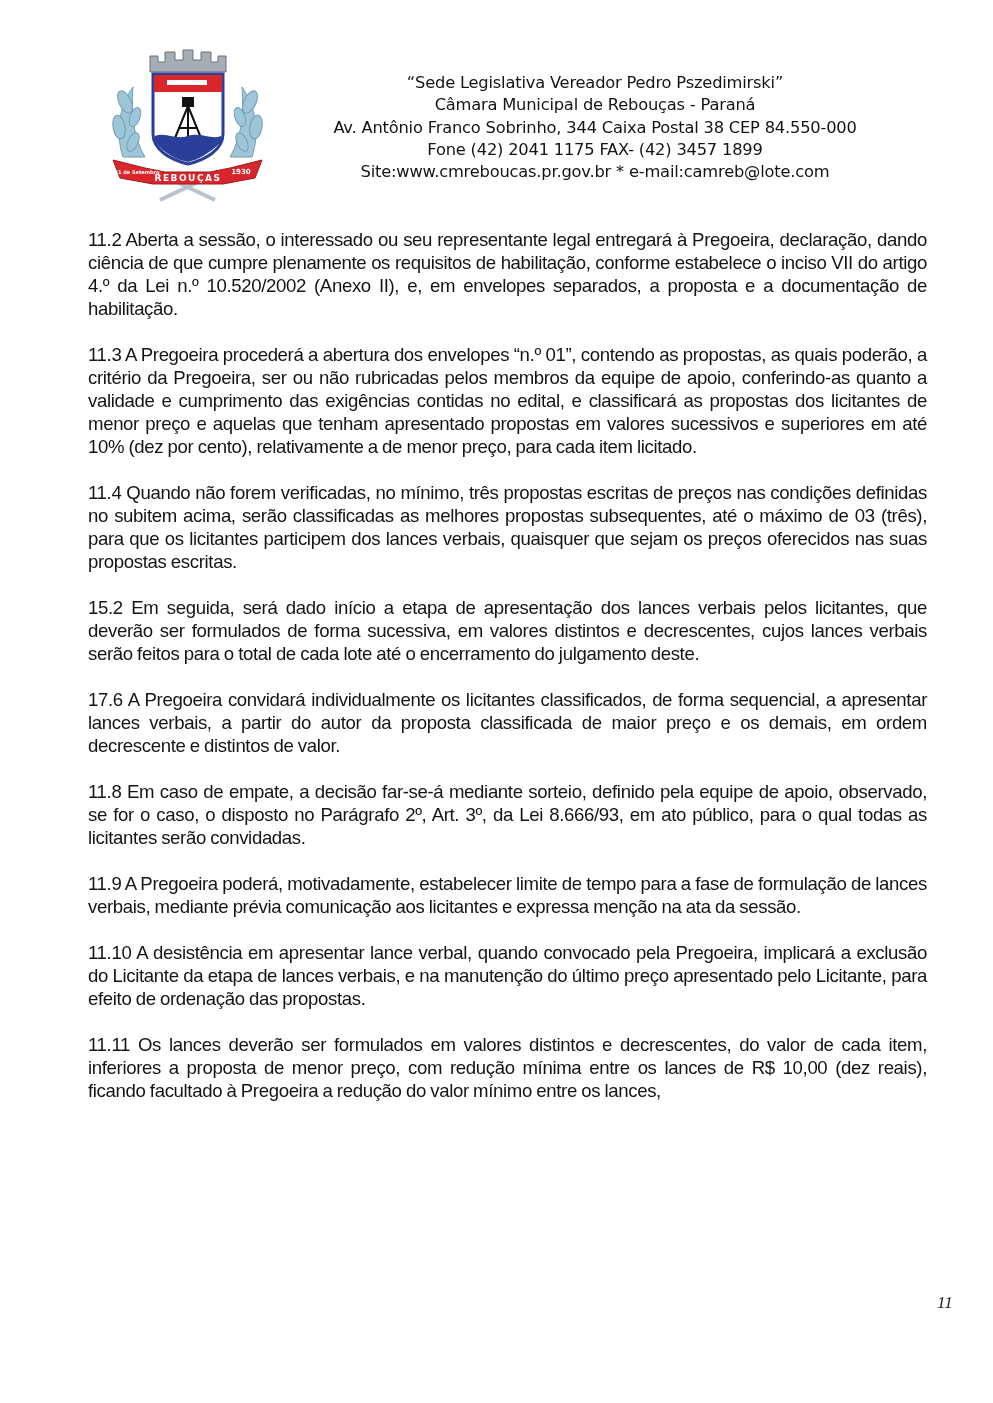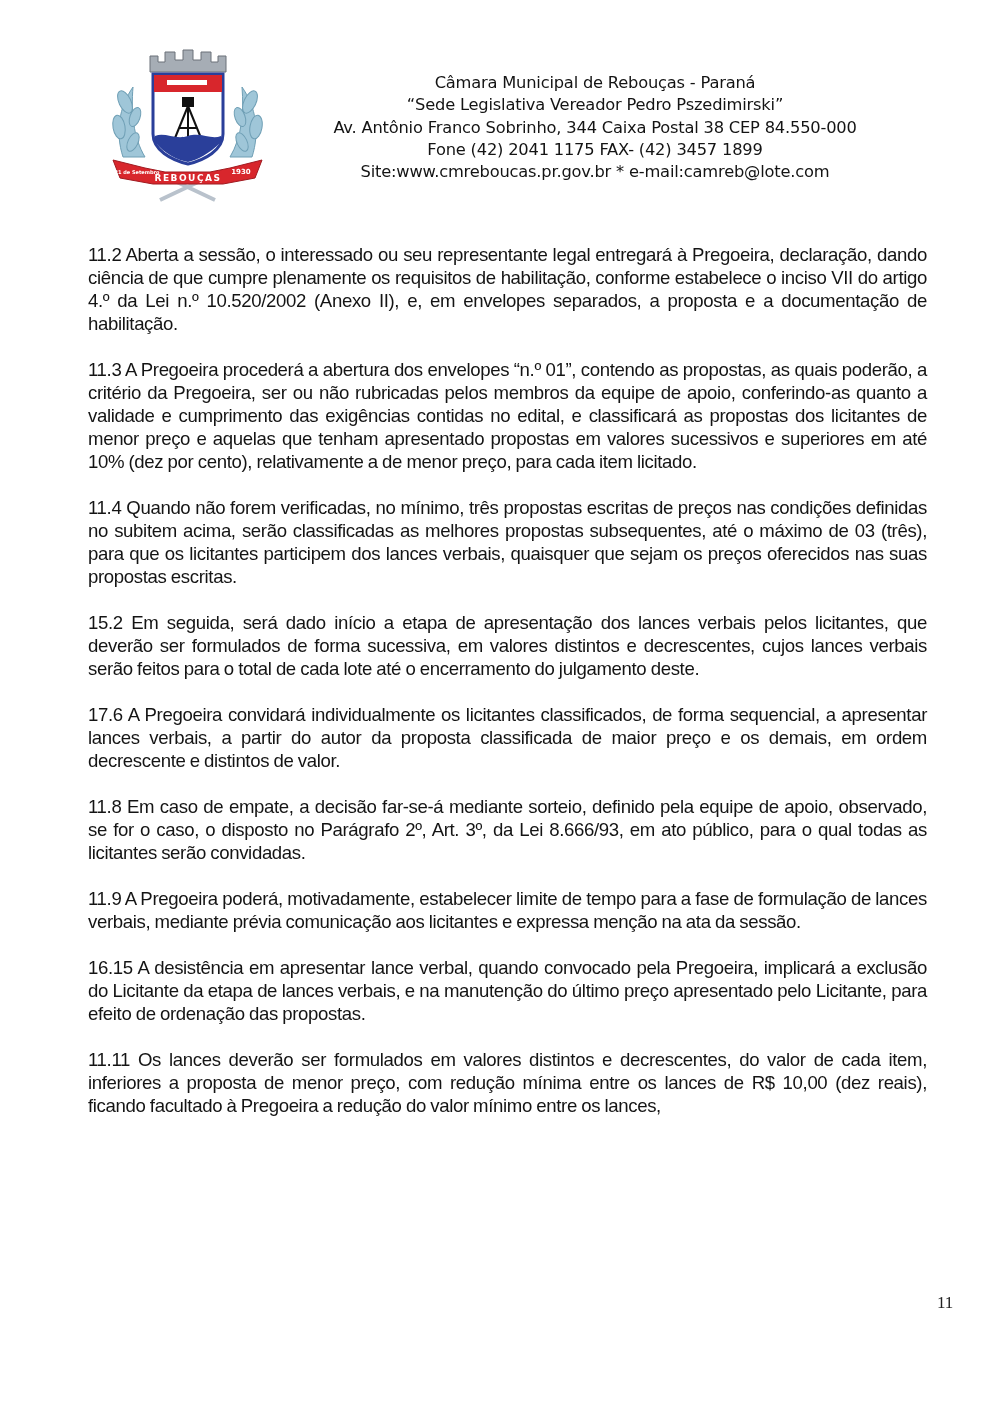--- a/index.html
+++ b/index.html
@@ -18,26 +18,26 @@
     .letterhead div { white-space: nowrap; }
 
     .body-text {
       position: absolute; left: 88px; top: 228px; width: 839px;
       font-family: "Liberation Sans", sans-serif;
       font-size: 18.6px; line-height: 23px; color: #141414;
       text-align: justify;
       letter-spacing: -0.35px;
       word-spacing: -0.5px;
     }
-    .body-text p { margin: 15px 0 23px 0; }
+    .body-text p { margin: 0 0 23px 0; }
     .body-text p.last { margin-bottom: 0; }
 
     .page-number {
       position: absolute; left: 937px; top: 1293px;
-      font-family: "Liberation Serif", serif; font-size: 17px; color: #222;
+      font-family: "Liberation Serif", serif; font-size: 17px; color: #222; font-style: italic;
     }
   </style>
 </head>
 <body>
 
 <div class="page">
 
   <svg class="logo" viewBox="0 0 165 160" xmlns="http://www.w3.org/2000/svg">
 
     <path d="M55 132 L110 158 M110 132 L55 158" stroke="#b9c2cc" stroke-width="4" fill="none"></path>
@@ -76,33 +76,33 @@
 
     <path d="M50 94 C60 90 70 98 83 94 C96 90 106 98 116 94 L116 100 C104 112 92 118 83 120 C72 118 60 112 50 100 Z" fill="#2a3f9a"></path>
 
     <path d="M8 118 L40 126 L60 130 L105 130 L125 126 L157 118 L150 136 L118 142 L48 142 L15 136 Z" fill="#d8262c" stroke="#a01a20" stroke-width="1"></path>
     <text x="83" y="139" text-anchor="middle" font-family="DejaVu Sans, sans-serif" font-size="9" font-weight="bold" fill="#ffffff" letter-spacing="1.5">REBOUÇAS</text>
     <text x="32" y="132" text-anchor="middle" font-family="DejaVu Sans, sans-serif" font-size="5" font-weight="bold" fill="#ffffff">21 de Setembro</text>
     <text x="136" y="132" text-anchor="middle" font-family="DejaVu Sans, sans-serif" font-size="7" font-weight="bold" fill="#ffffff">1930</text>
   </svg>
 
   <div class="letterhead">
+    <div>“Sede Legislativa Vereador Pedro Pszedimirski”</div>
     <div>Câmara Municipal de Rebouças - Paraná</div>
-    <div>“Sede Legislativa Vereador Pedro Pszedimirski”</div>
     <div>Av. Antônio Franco Sobrinho, 344  Caixa Postal 38 CEP 84.550-000</div>
     <div>Fone (42) 2041 1175  FAX- (42) 3457 1899</div>
     <div>Site:www.cmreboucas.pr.gov.br   *    e-mail:camreb@lote.com</div>
   </div>
 
   <div class="body-text">
     <p>11.2 Aberta a sessão, o interessado ou seu representante legal entregará à Pregoeira, declaração, dando ciência de que cumpre plenamente os requisitos de habilitação, conforme estabelece o inciso VII do artigo 4.º da Lei n.º 10.520/2002 (Anexo II), e, em envelopes separados, a proposta e a documentação de habilitação.</p>
     <p>11.3 A Pregoeira procederá a abertura dos envelopes “n.º 01”, contendo as propostas, as quais poderão, a critério da Pregoeira, ser ou não rubricadas pelos membros da equipe de apoio, conferindo-as quanto a validade e cumprimento das exigências contidas no edital, e classificará as propostas dos licitantes de menor preço e aquelas que tenham apresentado propostas em valores sucessivos e superiores em até 10% (dez por cento), relativamente a de menor preço, para cada item licitado.</p>
     <p>11.4 Quando não forem verificadas, no mínimo, três propostas escritas de preços nas condições definidas no subitem acima, serão classificadas as melhores propostas subsequentes, até o máximo de 03 (três), para que os licitantes participem dos lances verbais, quaisquer que sejam os preços oferecidos nas suas propostas escritas.</p>
     <p>15.2 Em seguida, será dado início a etapa de apresentação dos lances verbais pelos licitantes, que deverão ser formulados de forma sucessiva, em valores distintos e decrescentes, cujos lances verbais serão feitos para o total de cada lote até o encerramento do julgamento deste.</p>
     <p>17.6 A Pregoeira convidará individualmente os licitantes classificados, de forma sequencial, a apresentar lances verbais, a partir do autor da proposta classificada de maior preço e os demais, em ordem decrescente e distintos de valor.</p>
     <p>11.8 Em caso de empate, a decisão far-se-á mediante sorteio, definido pela equipe de apoio, observado, se for o caso, o disposto no Parágrafo 2º, Art. 3º, da Lei 8.666/93, em ato público, para o qual todas as licitantes serão convidadas.</p>
     <p>11.9 A Pregoeira poderá, motivadamente, estabelecer limite de tempo para a fase de formulação de lances verbais, mediante prévia comunicação aos licitantes e expressa menção na ata da sessão.</p>
-    <p>16.15 A desistência em apresentar lance verbal, quando convocado pela Pregoeira, implicará a exclusão do Licitante da etapa de lances verbais, e na manutenção do último preço apresentado pelo Licitante, para efeito de ordenação das propostas.</p>
+    <p>11.10 A desistência em apresentar lance verbal, quando convocado pela Pregoeira, implicará a exclusão do Licitante da etapa de lances verbais, e na manutenção do último preço apresentado pelo Licitante, para efeito de ordenação das propostas.</p>
     <p class="last">11.11 Os lances deverão ser formulados em valores distintos e decrescentes, do valor de cada item, inferiores a proposta de menor preço, com redução mínima entre os lances de R$ 10,00 (dez reais), ficando facultado à Pregoeira a redução do valor mínimo entre os lances,</p>
   </div>
 
   <div class="page-number">11</div>
 </div>
 
 </body></html>

